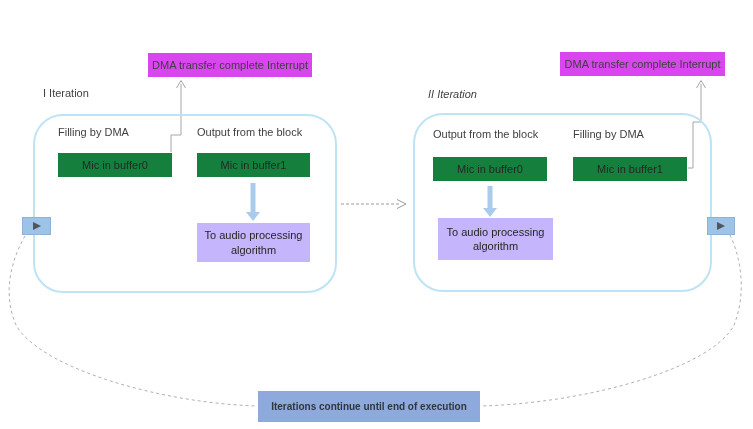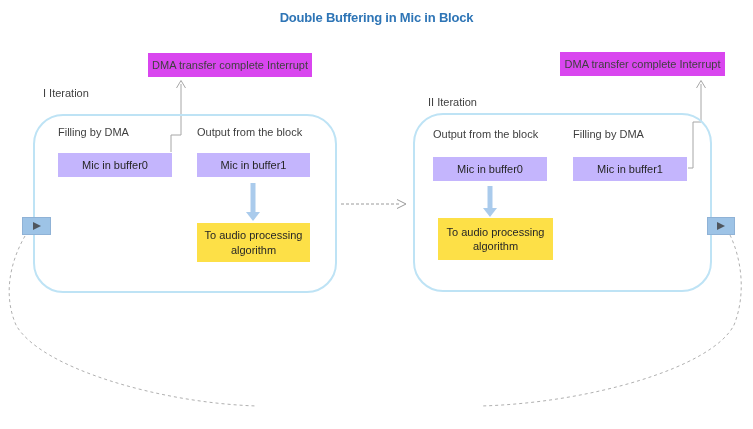--- a/index.html
+++ b/index.html
@@ -6,49 +6,49 @@
   .canvas{
     position:relative;width:753px;height:429px;background:#ffffff;
     font-family:"Liberation Sans", sans-serif;overflow:hidden;
   }
   .title{
     position:absolute;top:10px;left:0;width:100%;text-align:center;
     color:#2E75B6;font-weight:bold;font-size:13px;letter-spacing:-0.2px;
   }
   .iter-label{position:absolute;font-size:11px;color:#3f3f3f;white-space:nowrap;}
   .iter1-label{left:43px;top:87px;}
-  .iter2-label{left:428px;top:96px;}
+  .iter2-label{left:428px;top:88px;font-style:italic;}
   .interrupt{
     position:absolute;background:#d946ef;color:#3f3f3f;font-size:11px;
     display:flex;align-items:center;justify-content:center;white-space:nowrap;
   }
   .interrupt-l{left:148px;top:53px;width:164px;height:24px;}
   .interrupt-r{left:560px;top:52px;width:165px;height:24px;}
   .container-box{
     position:absolute;border:2.5px solid #BEE3F5;border-radius:30px;background:transparent;
   }
   .container-l{left:33px;top:114px;width:300px;height:175px;}
   .container-r{left:413px;top:113px;width:295px;height:175px;}
   .col-label{
     position:absolute;font-size:11px;color:#3f3f3f;text-align:left;white-space:nowrap;
   }
   .lbl-l0{left:58px;top:126px;width:114px;}
   .lbl-l1{left:197px;top:126px;width:113px;}
   .lbl-r0{left:433px;top:128px;width:114px;}
   .lbl-r1{left:573px;top:128px;width:114px;}
   .buf{
-    position:absolute;background:#c4b5fd;color:#262626;font-size:11px;
+    position:absolute;background:#15803d;color:#262626;font-size:11px;
     display:flex;align-items:center;justify-content:center;white-space:nowrap;height:24px;
   }
   .buf-l0{left:58px;top:153px;width:114px;}
   .buf-l1{left:197px;top:153px;width:113px;}
   .buf-r0{left:433px;top:157px;width:114px;}
   .buf-r1{left:573px;top:157px;width:114px;}
   .proc{
-    position:absolute;background:#fde047;color:#262626;font-size:11px;line-height:1.3;
+    position:absolute;background:#c4b5fd;color:#262626;font-size:11px;line-height:1.3;
     display:flex;align-items:center;justify-content:center;text-align:center;padding:2px;
     box-sizing:border-box;
   }
   .proc-l{left:197px;top:223px;width:113px;height:39px;}
   .proc-r{left:438px;top:218px;width:115px;height:42px;}
   .playbox{
     position:absolute;background:#9DC3E6;border:1px solid #8FB2D6;box-sizing:border-box;
     display:flex;align-items:center;justify-content:center;
   }
   .play-l{left:22px;top:217px;width:29px;height:18px;}
@@ -62,21 +62,20 @@
     color:#2f3640;font-size:10px;font-weight:bold;display:flex;align-items:center;
     justify-content:center;white-space:nowrap;
   }
   .connectors{position:absolute;left:0;top:0;pointer-events:none;}
 </style>
 </head>
 <body>
 
 <div class="canvas">
 
-  <div class="title">Double Buffering in Mic in Block</div>
 
   <svg class="connectors" width="753" height="429" viewBox="0 0 753 429">
 
     <g stroke="#A6A6A6" stroke-width="1" fill="none">
       <path d="M171,152 L171,135 L181,135 L181,84"></path>
       <path d="M176.5,88 L181,80.5 L185.5,88"></path>
     </g>
 
     <g stroke="#A6A6A6" stroke-width="1" fill="none">
       <path d="M688,168 L693,168 L693,122 L701,122 L701,84"></path>
@@ -123,14 +122,15 @@
   <div class="buf buf-r1">Mic in buffer1</div>
   <div class="proc proc-r">To audio processing algorithm</div>
 
   <div class="playbox play-l">
     <span class="play-tri"></span>
   </div>
   <div class="playbox play-r">
     <span class="play-tri"></span>
   </div>
 
+  <div class="footer-box">Iterations continue until end of execution</div>
 
 </div>
 
 </body></html>

